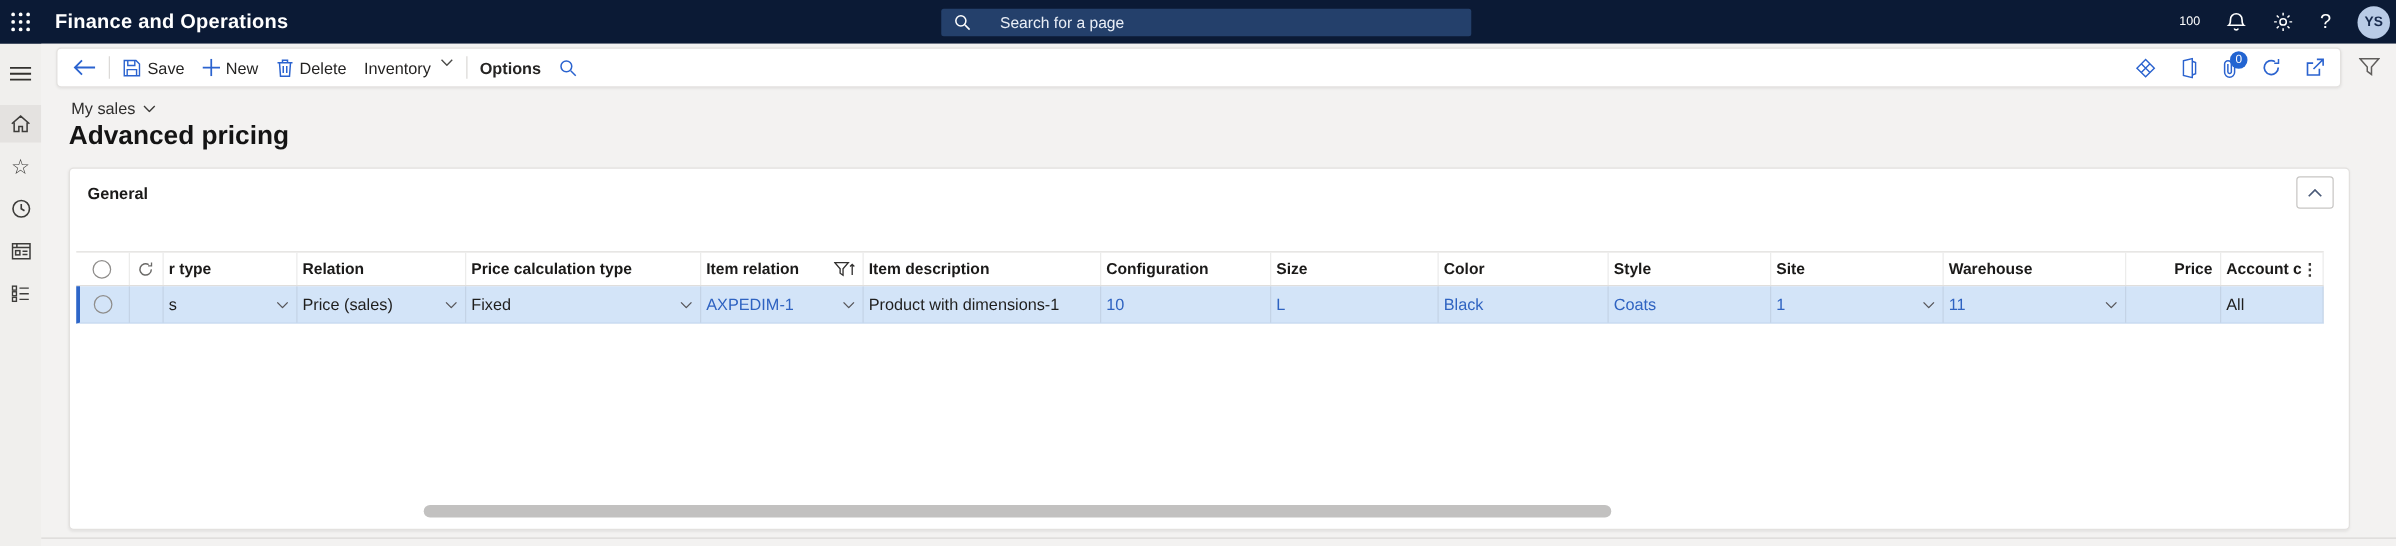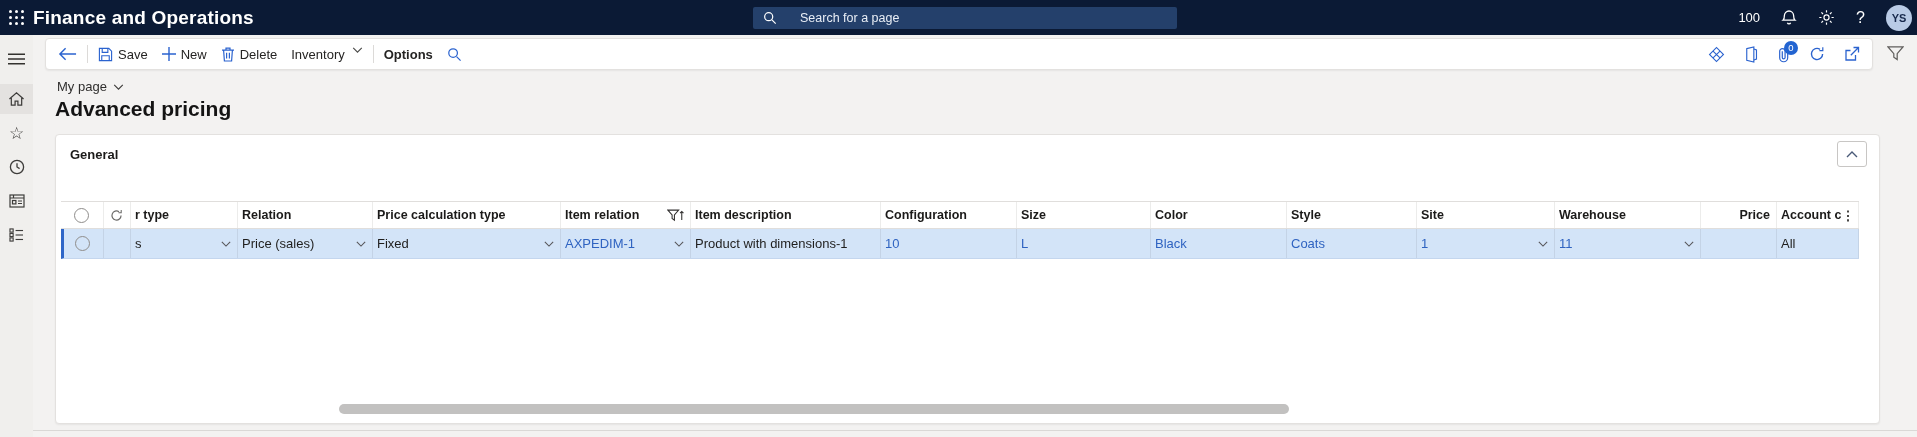--- a/index.html
+++ b/index.html
@@ -5,25 +5,25 @@
   * { margin:0; padding:0; box-sizing:border-box; }
   html,body { width:1917px; height:437px; overflow:hidden; }
   body { font-family:"Liberation Sans", sans-serif; background:#f3f2f1; }
   svg { display:block; }
 
   
   .topbar { height:35px; background:#0b1a35; display:flex; align-items:center; position:relative; color:#fff; }
   .waffle { width:33px; height:35px; display:flex; align-items:center; justify-content:center; cursor:pointer; }
   .waffle-grid { display:grid; grid-template-columns:repeat(3,4px); grid-template-rows:repeat(3,4px); gap:2px; }
   .waffle-grid i { width:3px; height:3px; background:#fff; border-radius:50%; }
-  .app-title { font-size:19px; font-weight:700; letter-spacing:.2px; }
+  .app-title { font-size:16px; font-weight:700; margin-left:11px; letter-spacing:.2px; }
   .searchbox { position:absolute; left:753px; top:7px; width:424px; height:22px; background:#24406b; border-radius:2px;
                display:flex; align-items:center; padding-left:10px; gap:23px; color:#e9eef6; font-size:12.5px; }
   .topbar-right { position:absolute; right:5px; top:0; height:35px; display:flex; align-items:center; gap:21px; }
-  .env-counter { font-size:13px; }
+  .env-counter { font-size:10px; }
   .tb-icon { color:#fff; cursor:pointer; display:flex; align-items:center; }
   .qmark { font-size:16px; font-weight:400; }
   .avatar { width:26px; height:26px; border-radius:50%; background:#b9cbe6; color:#17294c; font-size:11px; font-weight:700;
             display:flex; align-items:center; justify-content:center; }
 
   
   .layout { display:flex; height:402px; }
   .sidenav { width:33px; background:#f0efed; display:flex; flex-direction:column; align-items:center; padding-top:9px; }
   .nav-item { width:33px; height:30px; display:flex; align-items:center; justify-content:center; color:#3d3c3a; cursor:pointer; margin-bottom:4px; }
   .nav-item.hamburger { margin-bottom:10px; }
@@ -275,21 +275,21 @@
       <div class="filter-slot">
         <span>
           <svg width="17" height="15" viewBox="0 0 18 16" fill="none" stroke="#605e5c" stroke-width="1.3">
               <path d="M1 1h16l-6.2 7.2v6.3l-3.6-2.6V8.2z"></path>
             </svg>
         </span>
       </div>
     </div>
 
     <div class="view-selector">
-      <span>My page</span>
+      <span>My sales</span>
       <span>
         <svg width="11" height="6" viewBox="0 0 12 7" fill="none" stroke="#3c3b39" stroke-width="1.3">
             <path d="M1 1l5 5 5-5"></path>
           </svg>
       </span>
     </div>
     <h1 class="page-title">Advanced pricing</h1>
 
     <section class="panel">
       <div class="panel-header">

